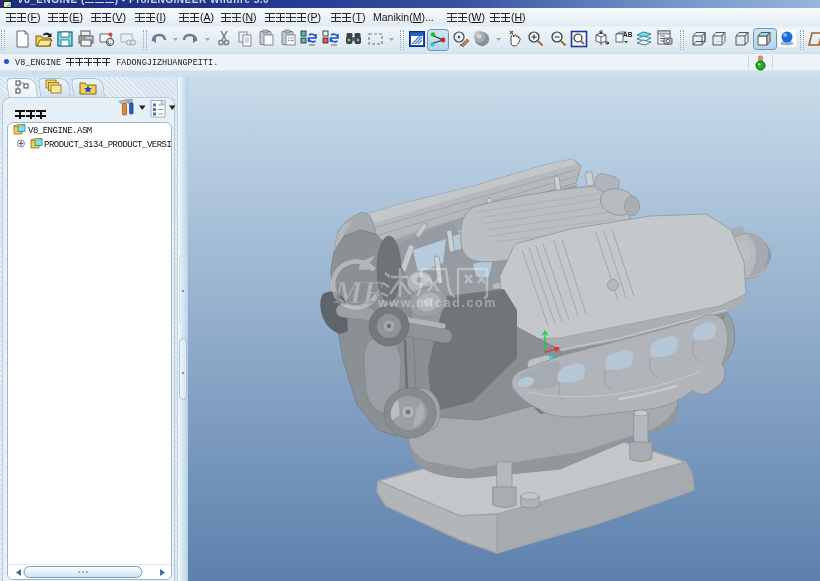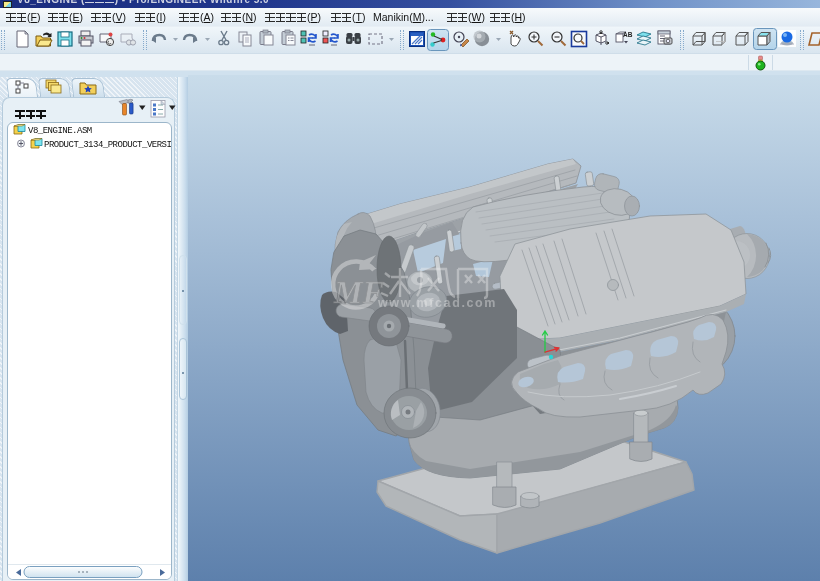--- a/index.html
+++ b/index.html
@@ -284,20 +284,21 @@
         <circle cx="7" cy="5" r="2" fill="#7ab4f4"></circle>
         <path d="M2 14 h14" stroke="#99a" stroke-width=".8"></path>
       </g>
 
 <g transform="translate(808,4)">
         <path d="M4 2 h10 l-3 12 h-10z" fill="none" stroke="#a4622a" stroke-width="1.6"></path>
       </g>
 </svg>
 </div>
 <div id="msgbar" class="abs">
+<span id="msgtext"><span class="dot"></span> V8_ENGINE <span class="cj sm"></span><span class="cj sm"></span><span class="cj sm"></span><span class="cj sm"></span><span class="cj sm"></span> FADONGJIZHUANGPEITI.</span>
 <div class="msep" style="left:748px"></div>
 <div class="msep" style="left:772px"></div>
 <svg width="20" height="17" style="left:752px;top:0">
 <rect x="6.5" y="2" width="4" height="4" rx="1" fill="#e88a8a" stroke="#a05050" stroke-width=".5"></rect>
 <rect x="6.5" y="6" width="4" height="4" fill="#f2e13a" stroke="#a09030" stroke-width=".5"></rect>
 <circle cx="8.5" cy="11.5" r="4.5" fill="#1eb41e" stroke="#115511" stroke-width="1"></circle>
 <circle cx="7.3" cy="10.3" r="1.3" fill="#8ee88e"></circle>
 </svg>
 </div>
 <div id="strip" class="abs"></div>

